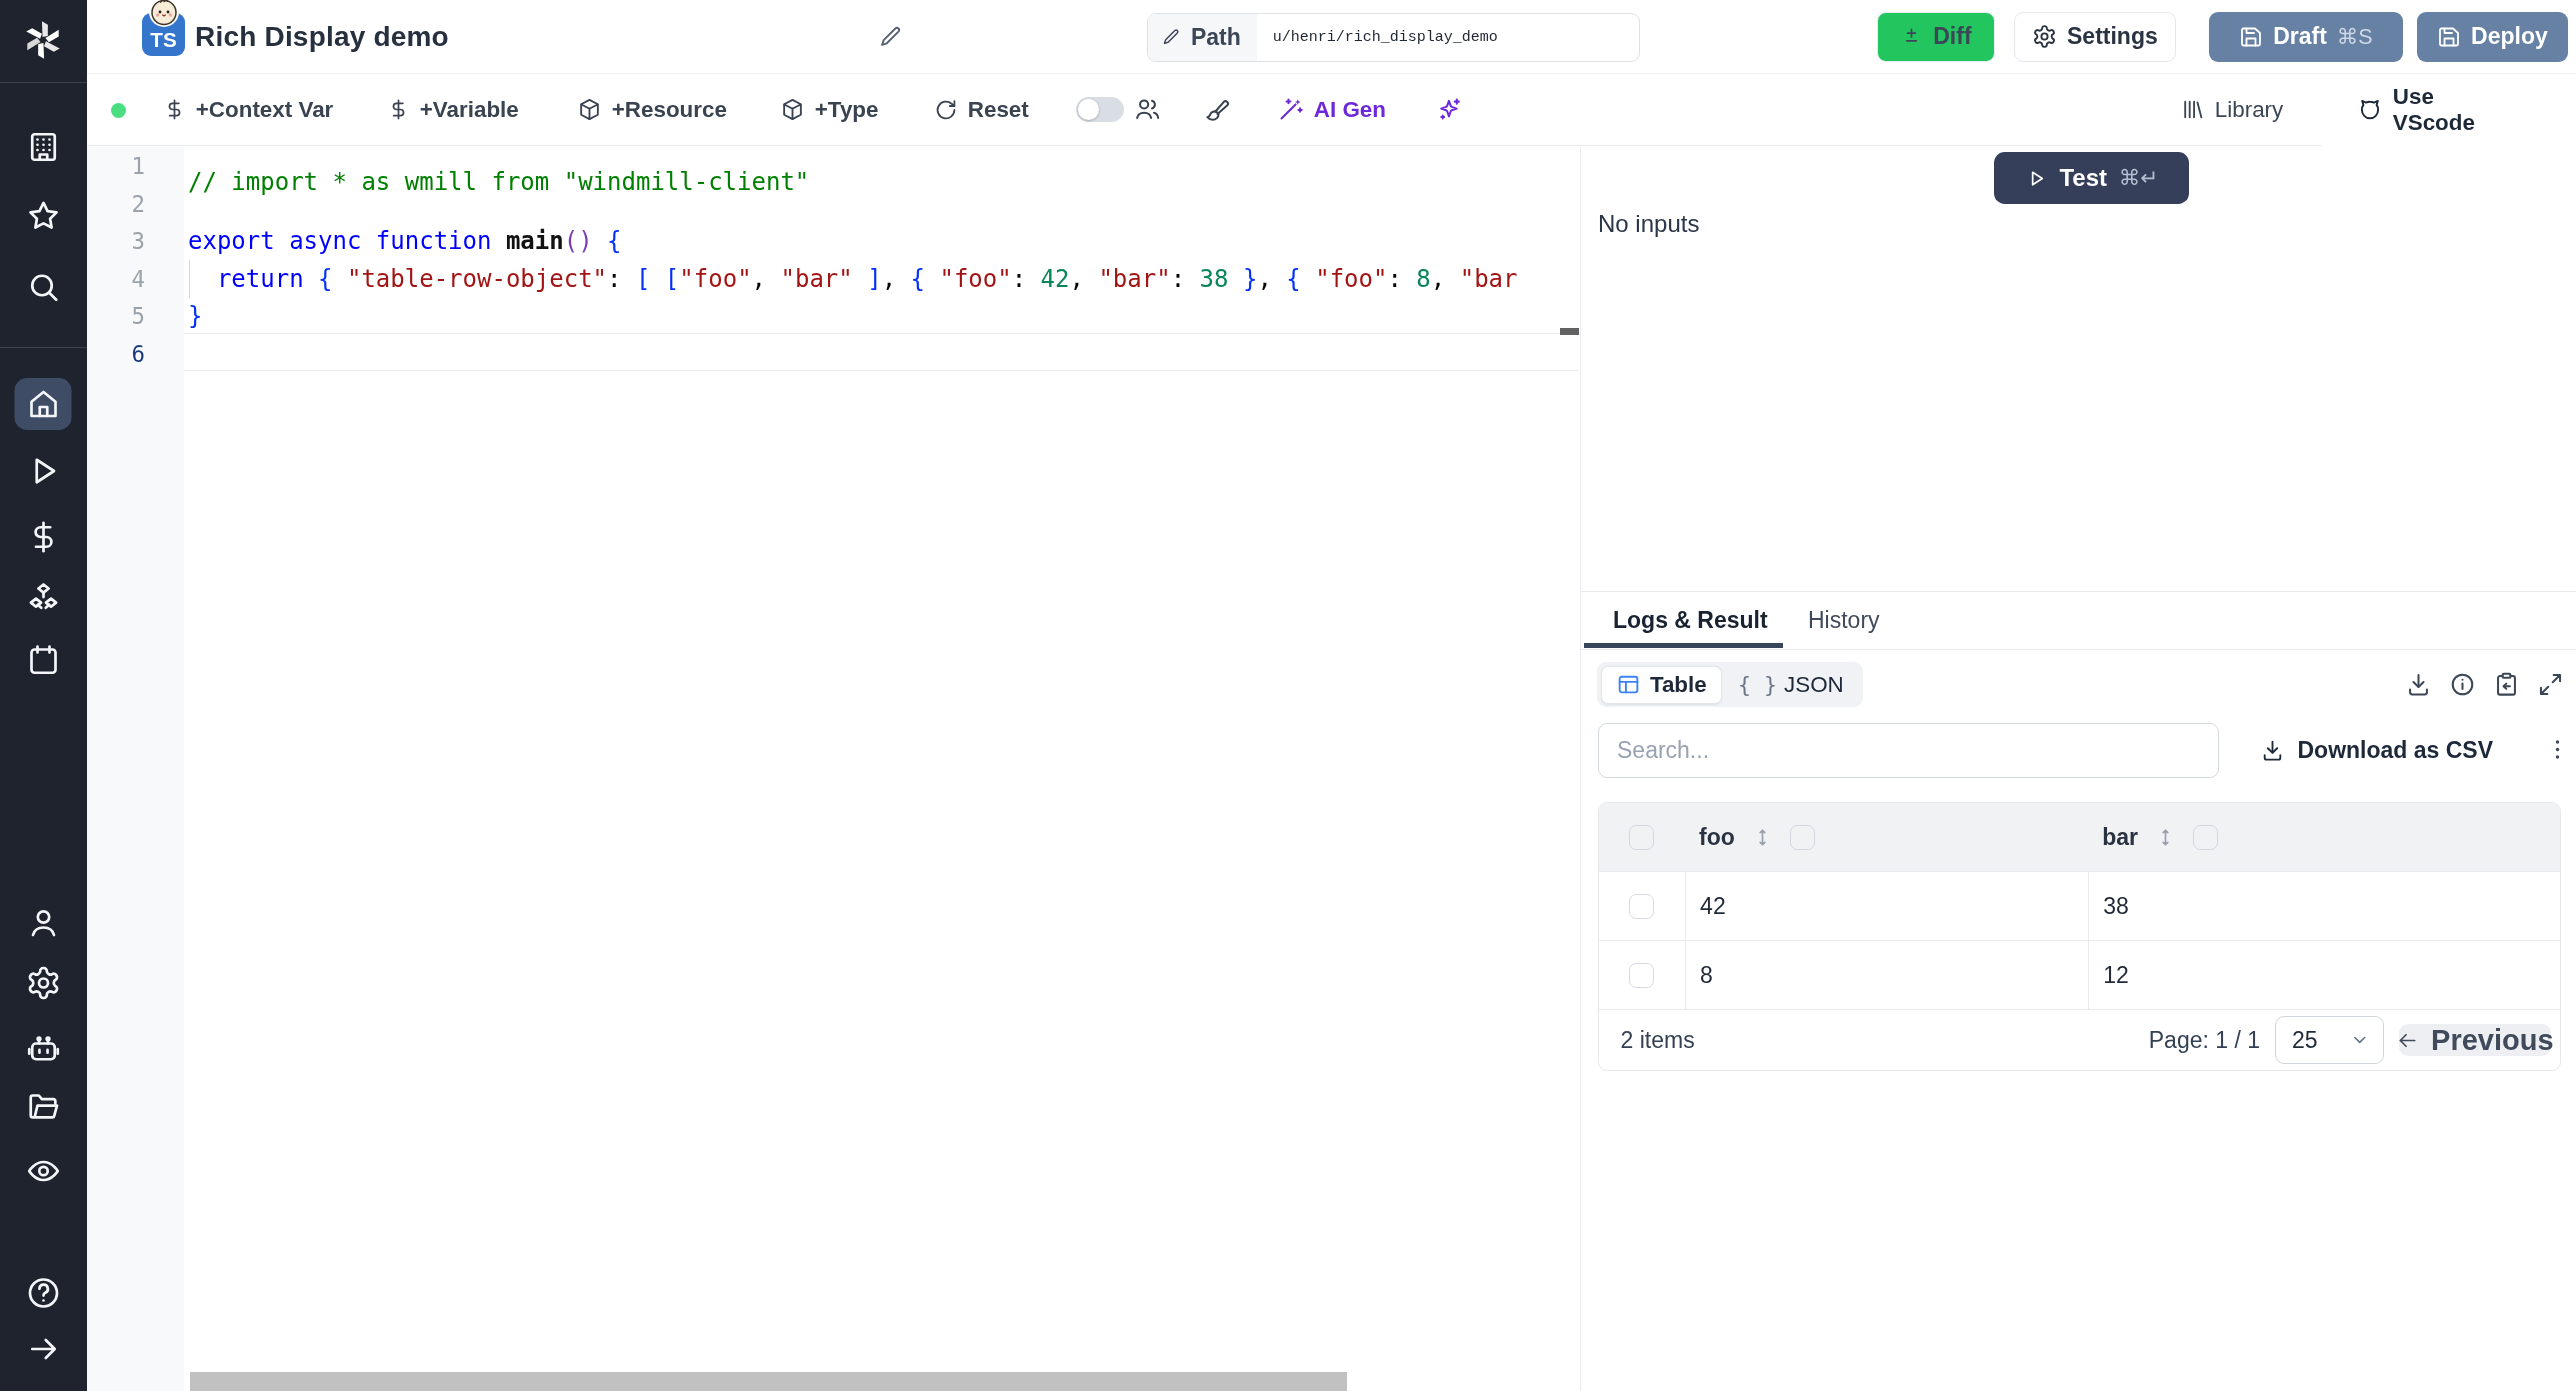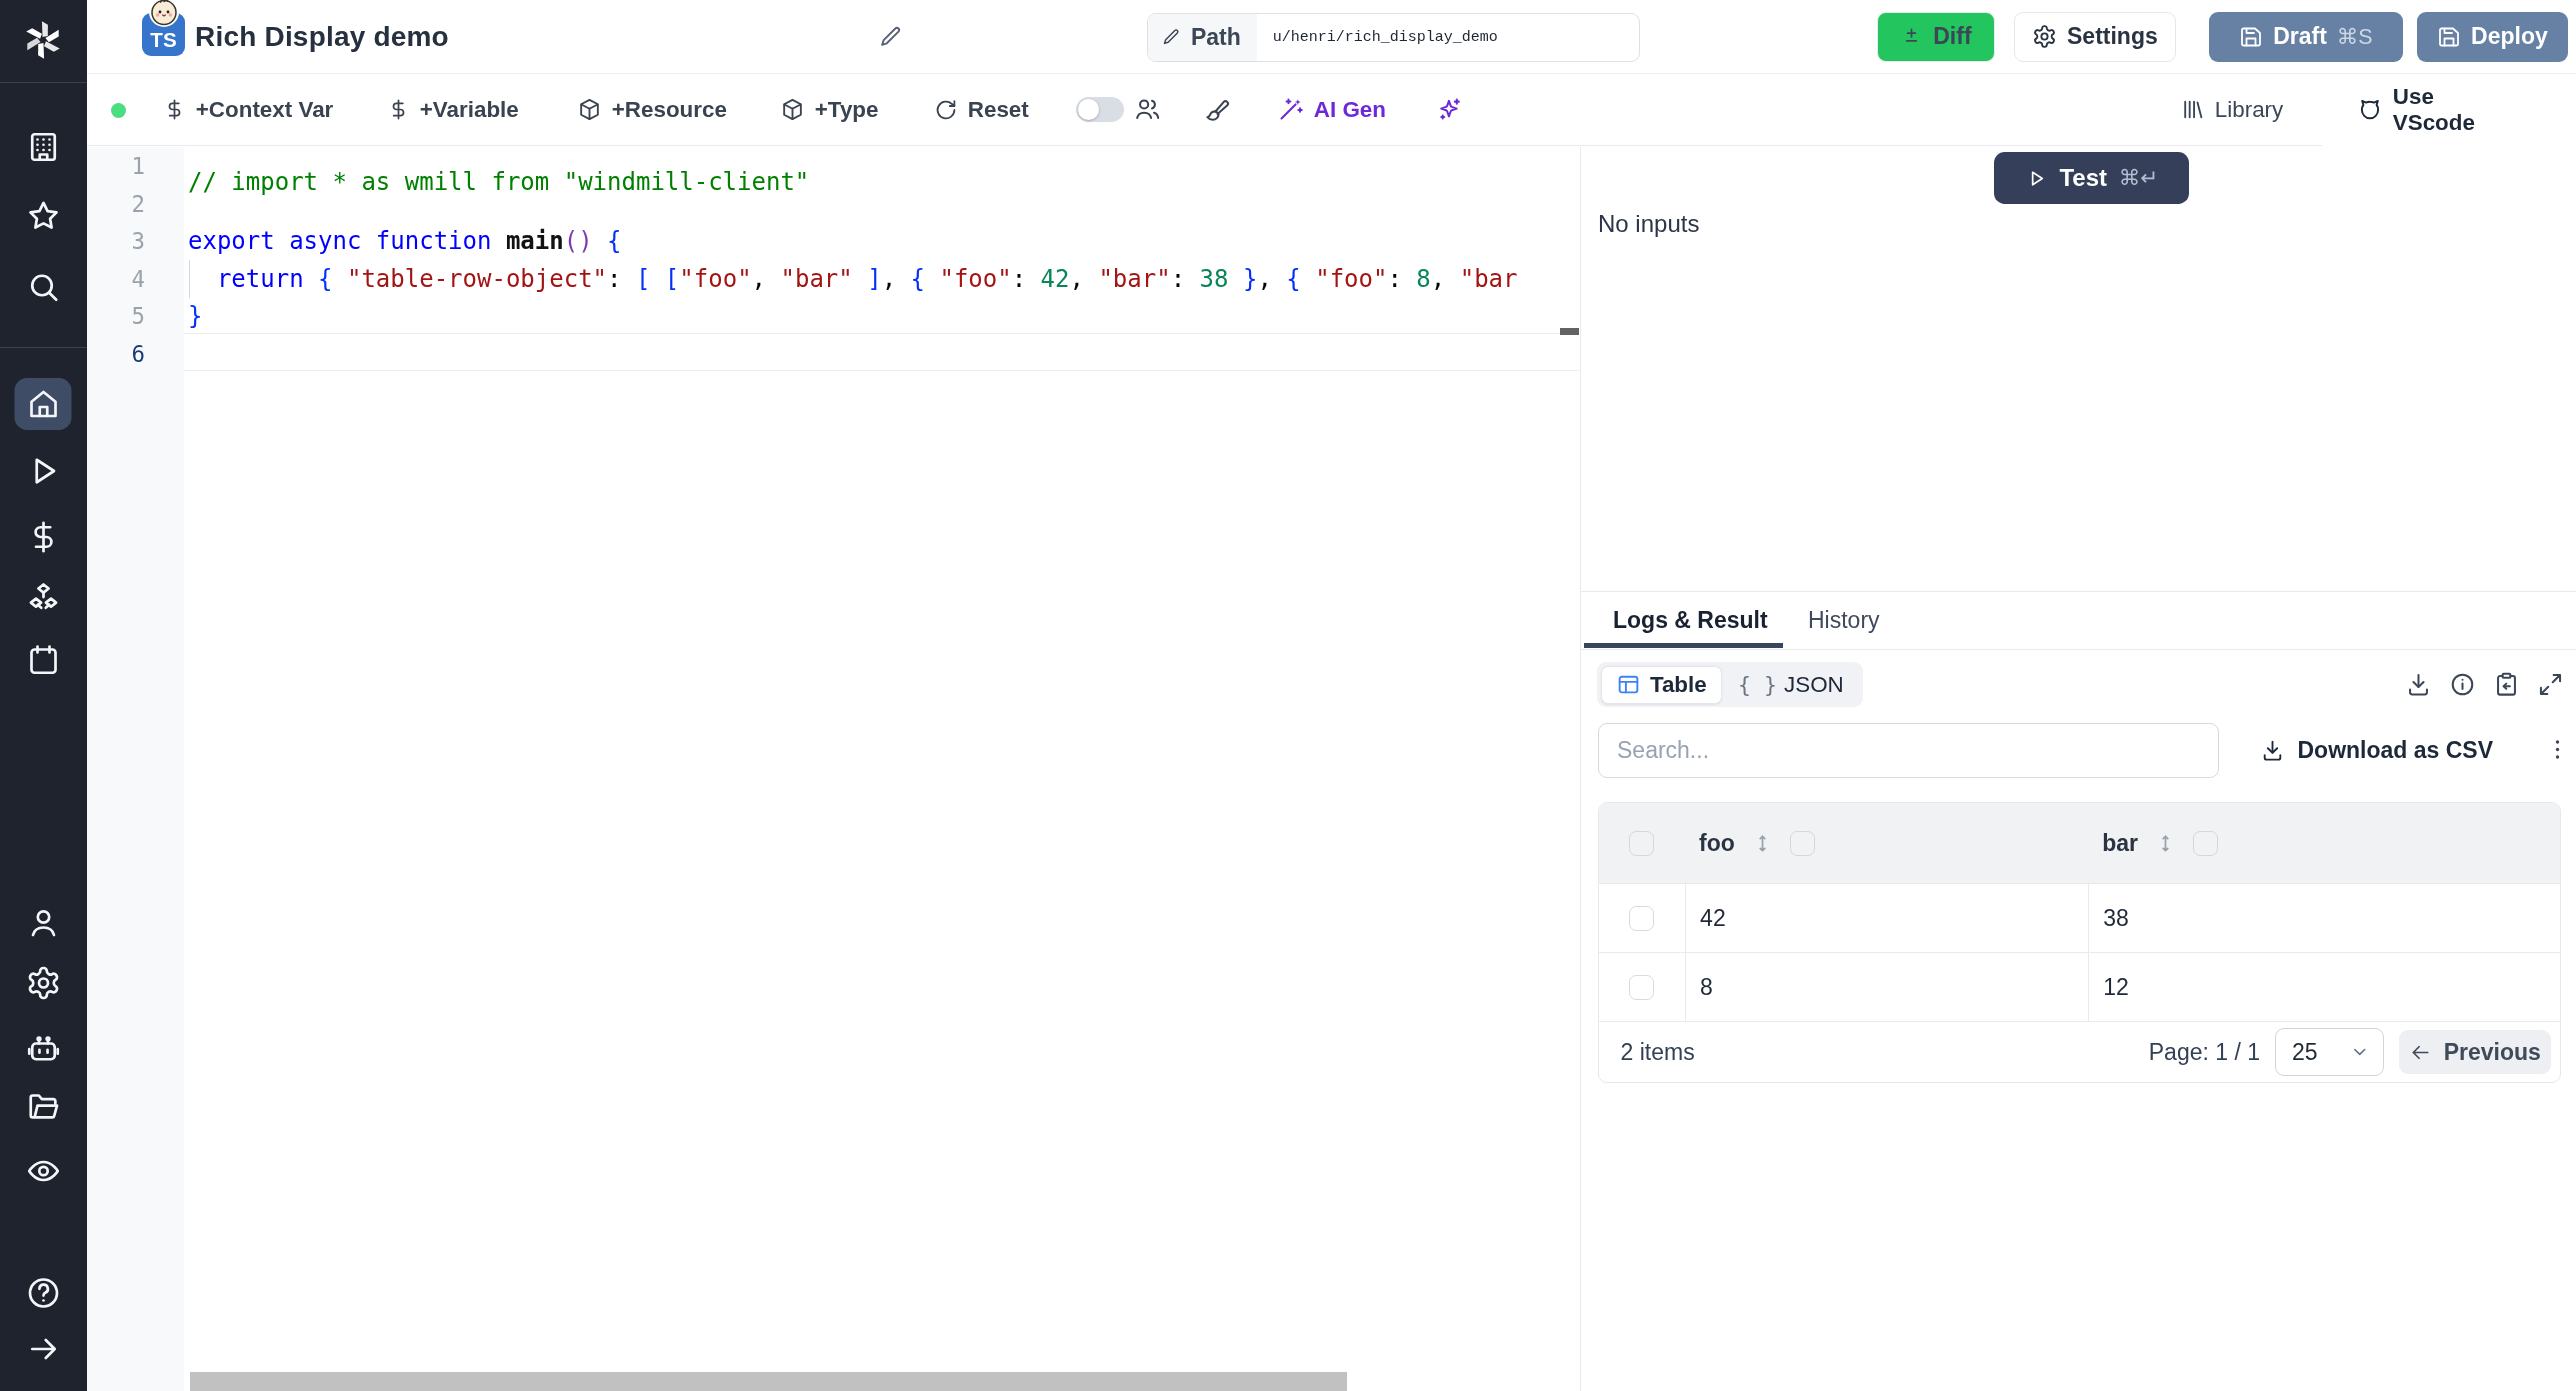--- a/index.html
+++ b/index.html
@@ -84,37 +84,37 @@
 
   .search-row { position:absolute; left:17px; top:576px; width:962px; height:55px; }
   .search-input { position:absolute; left:0; top:0; width:621px; height:55px; border:1.8px solid #d5dae0; border-radius:9px;
                   padding:0 18px; font-size:23px; color:#1d2939; font-family:"Liberation Sans",sans-serif; outline:none; }
   .search-input::placeholder { color:#98a2b3; }
   .csv { position:absolute; left:662px; top:0; height:55px; display:flex; align-items:center; gap:12.5px;
          font-size:23px; font-weight:bold; color:#1d2939; }
   .kebab { position:absolute; left:946px; top:13.4px; color:#3b4656; }
 
   .rtable { position:absolute; left:17px; top:655px; width:963px; border:0.9px solid #e6e8ec; border-radius:9px; overflow:hidden; background:#fff; }
-  .thead { display:flex; height:80px; background:#f1f2f4; align-items:center; }
+  .thead { display:flex; height:68px; background:#f1f2f4; align-items:center; }
   .trow { display:flex; height:69px; border-top:0.9px solid #e8eaed; align-items:stretch; }
   .c0 { width:86px; display:flex; align-items:center; justify-content:center; }
   .c1 { width:404px; } .c2 { width:473px; }
   .trow .c1, .trow .c2 { border-left:0.9px solid #e8eaed; display:flex; align-items:center; padding-left:14.3px; font-size:23px; color:#1f2937; }
   .hcell { display:flex; align-items:center; gap:16px; padding-left:14.3px; font-size:23px; font-weight:bold; color:#2a3342; }
   .checkbox { width:25px; height:25px; border:1.8px solid #d2d7df; border-radius:7.2px; background:transparent; flex:0 0 auto; }
   .trow .checkbox { background:#fff; border-color:#d6dbe2; }
   .sort-ic { color:#98a1ae; }
   .tfoot { display:flex; height:61px; border-top:0.9px solid #e8eaed; align-items:center; padding:0 9px 0 21.5px; }
   .items-count { font-size:23px; color:#344054; }
   .tfoot-right { margin-left:auto; display:flex; align-items:center; gap:15px; }
   .page-ind { font-size:23px; color:#344054; }
   .page-select { width:109px; height:48px; border:1.8px solid #d0d5dd; border-radius:9px; background:#fff;
                  display:flex; align-items:center; justify-content:space-between; padding:0 12.5px 0 16px; font-size:23px; color:#1f2937; }
-  .prev-btn { width:152px; height:44px; background:#edeff2; border-radius:9px; display:flex; align-items:center;
-              justify-content:center; gap:11.6px; font-size:23px; font-weight:bold; color:#404a5a; }
+  .prev-btn { width:152px; height:32px; background:#edeff2; border-radius:9px; display:flex; align-items:center;
+              justify-content:center; gap:11.6px; font-size:29px; font-weight:bold; color:#404a5a; }
 </style>
 </head>
 <body>
 
 <div class="sidebar">
   <div class="sb-logo">
     <svg width="47" height="47" viewBox="0 0 48 48">
       <g transform="translate(24,24)" fill="#fff">
         <g id="blade">
             <path d="M2.5 -2 L16 -10.5 L16 -3.5 L6 2.2 Z"></path>

